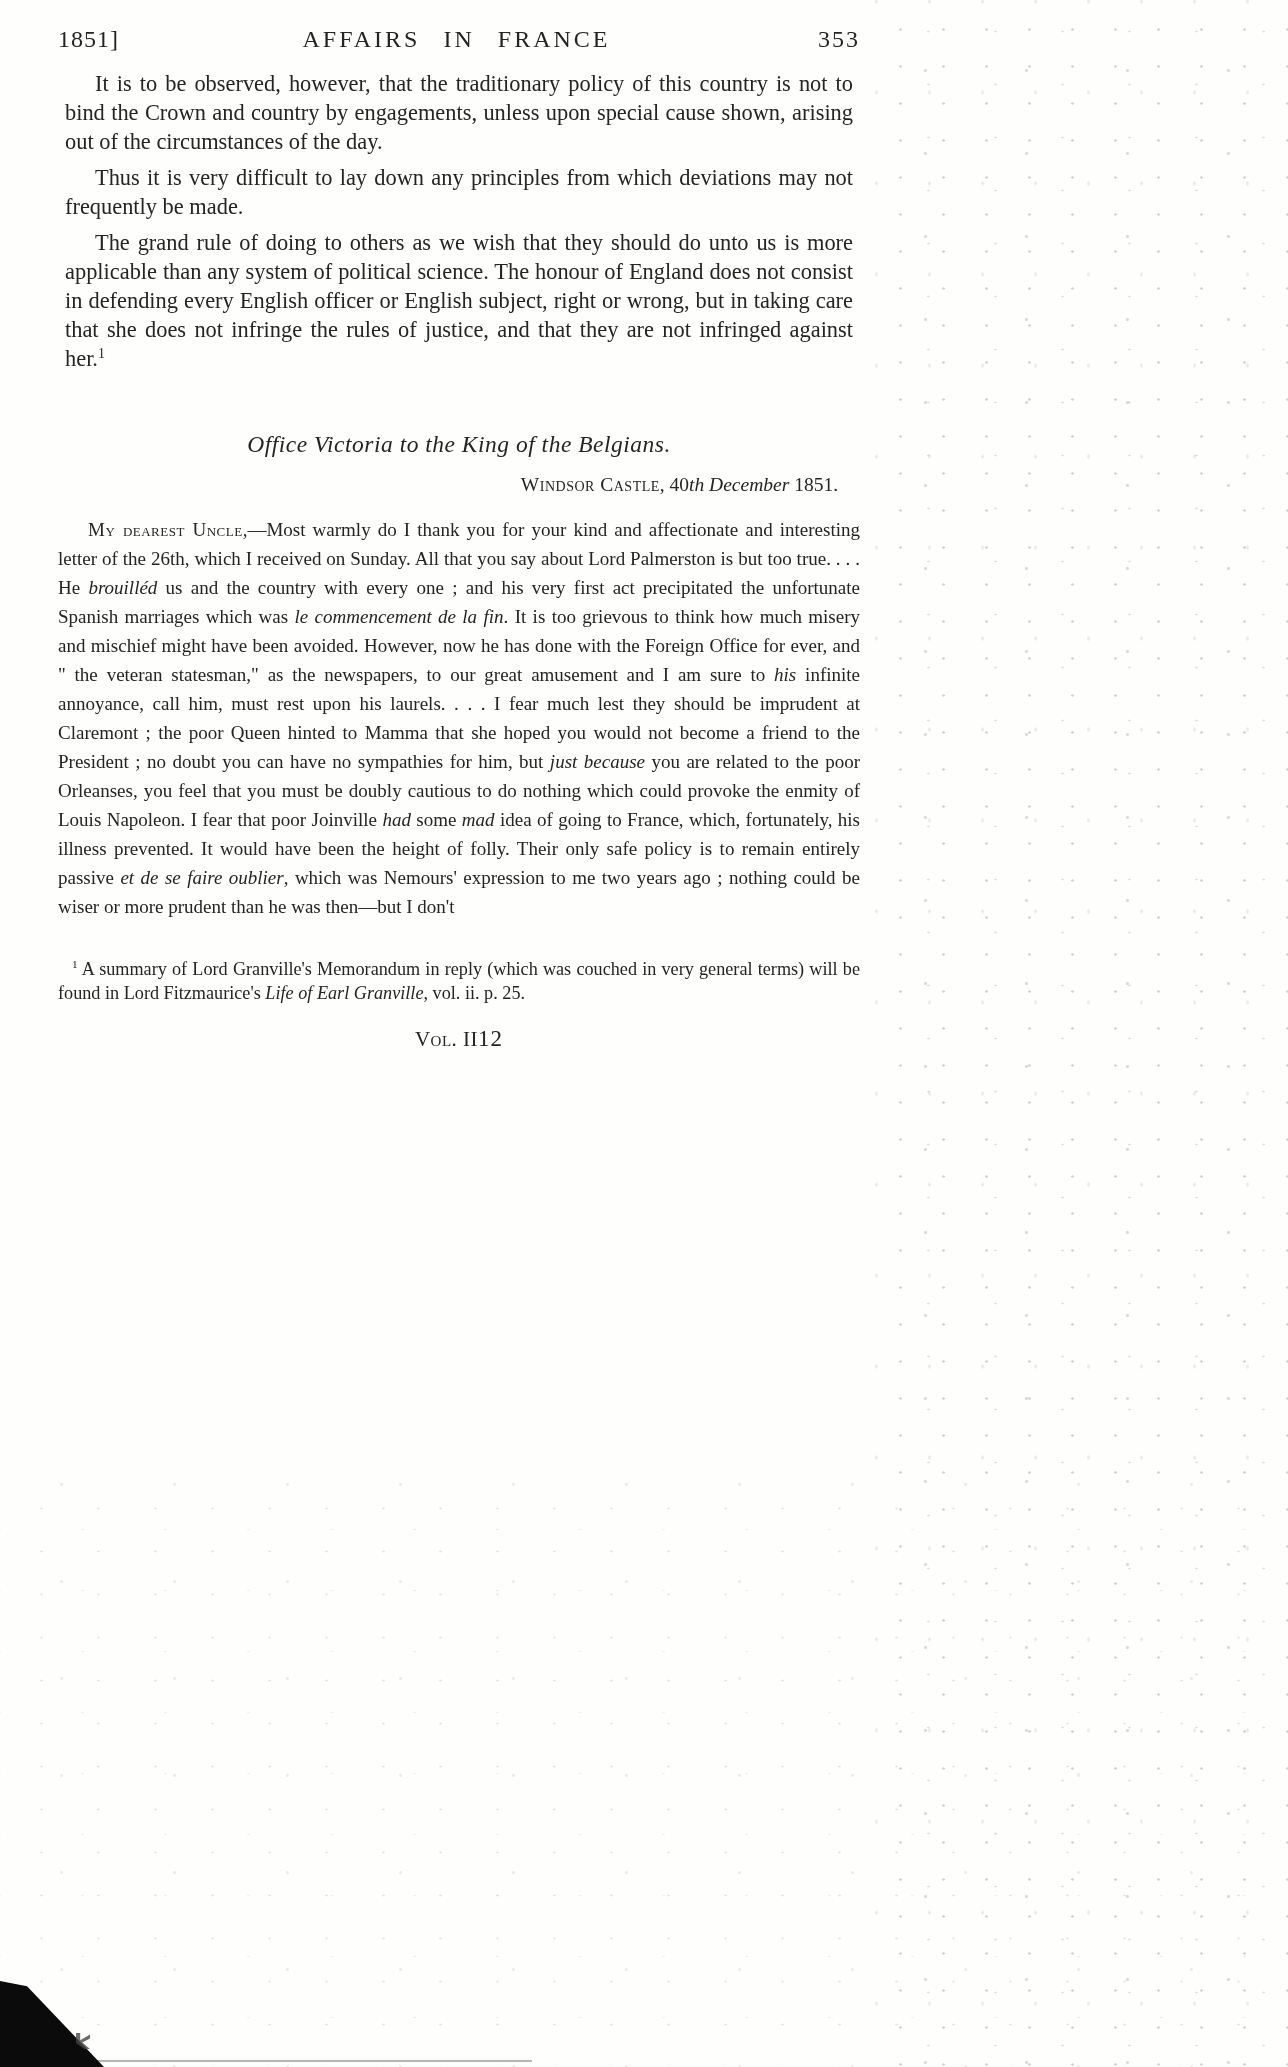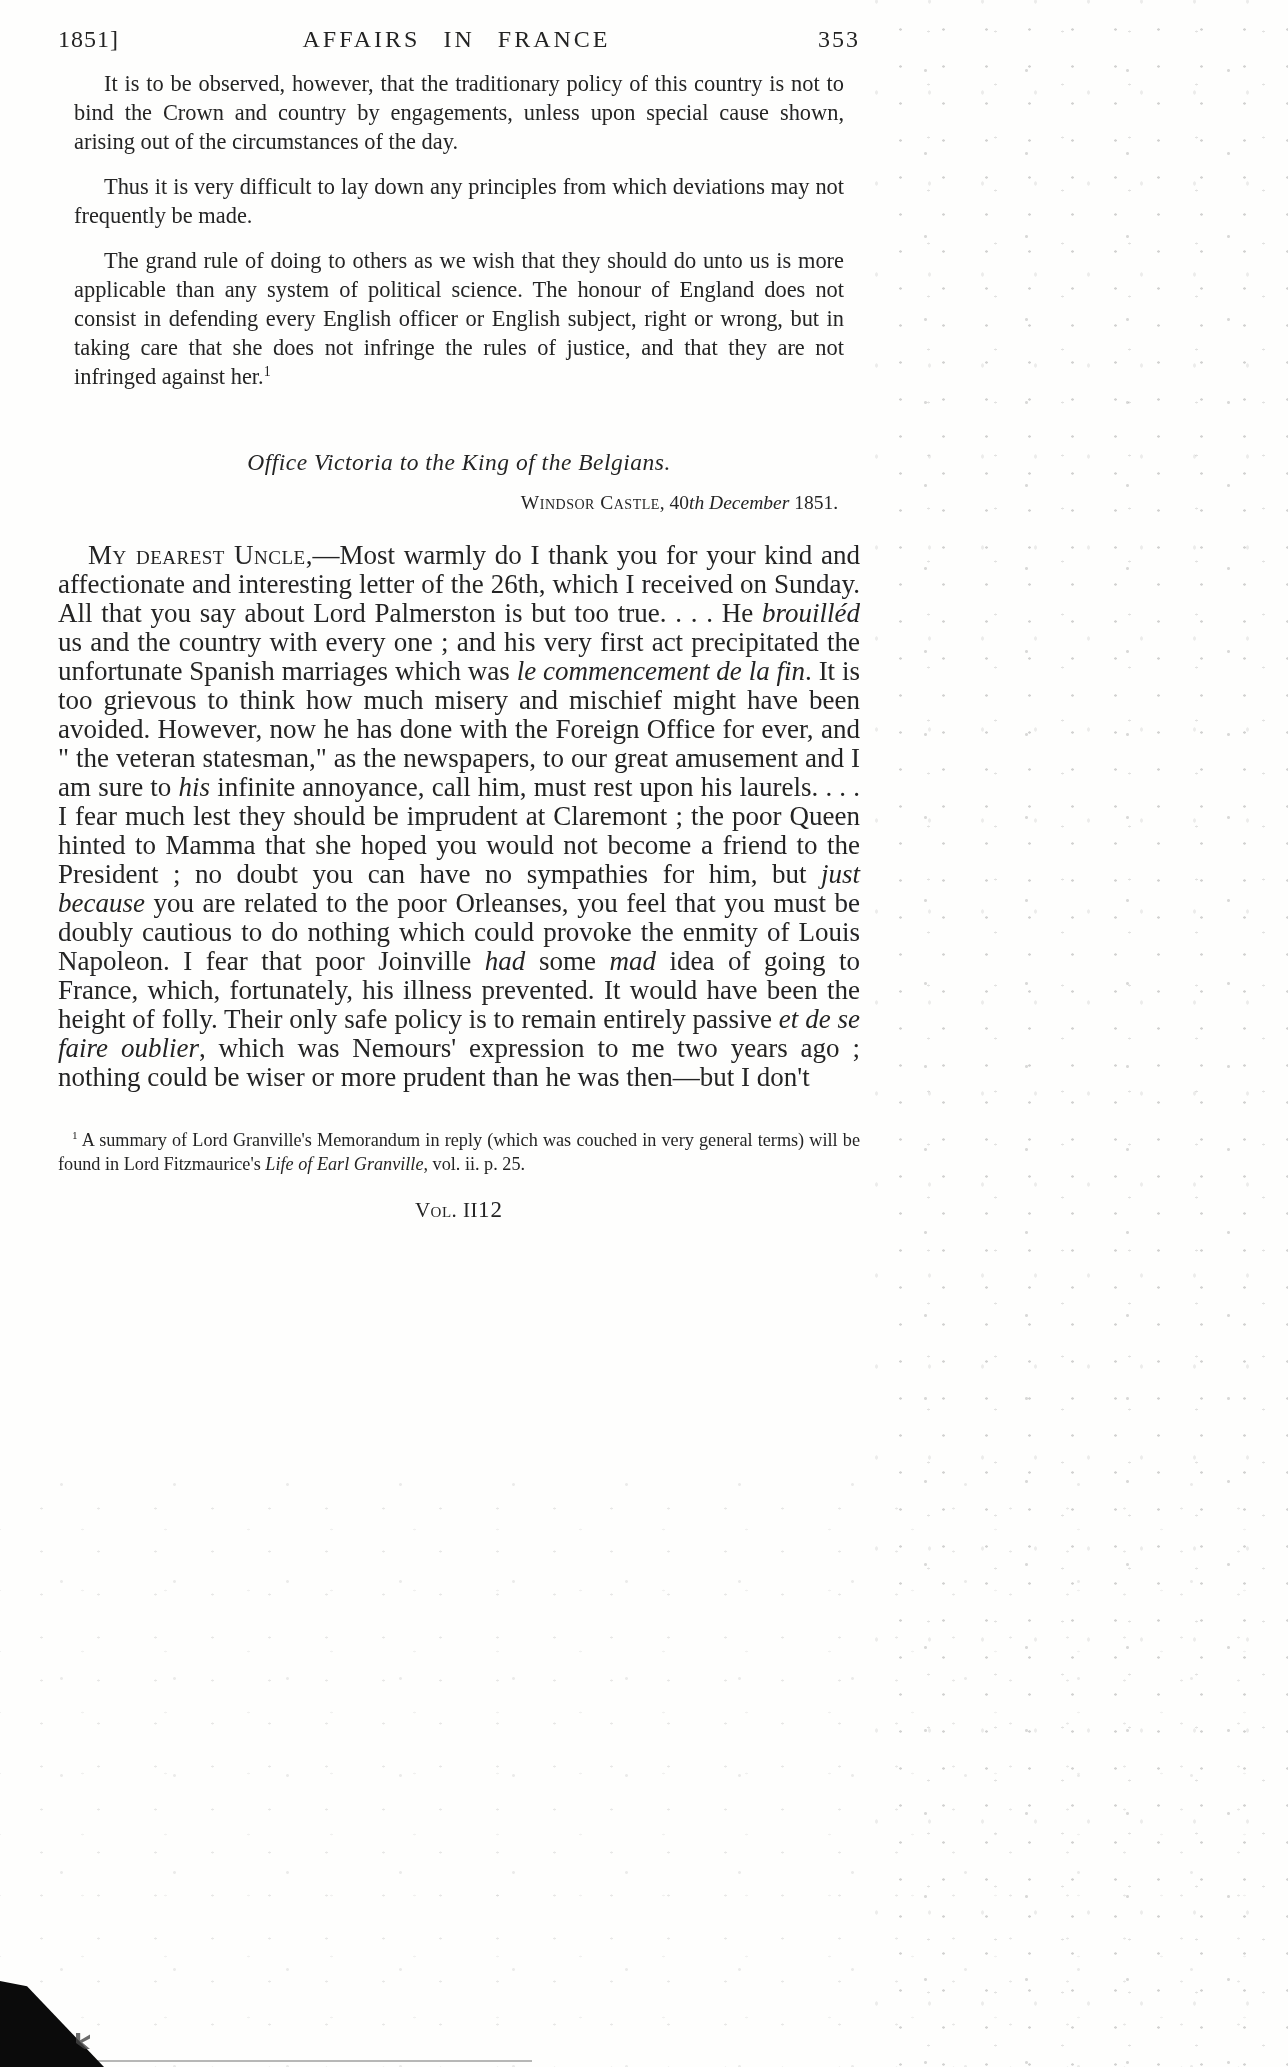--- a/index.html
+++ b/index.html
@@ -24,21 +24,21 @@
     justify-content: space-between;
     align-items: flex-start;
     font-size: 24px;
     margin-bottom: 16px;
   }
   .running-head .year { letter-spacing: 1px; }
   .running-head .title { letter-spacing: 3px; word-spacing: 14px; }
   .running-head .pageno { letter-spacing: 2px; margin-left: 24px; }
 
   p.body-par {
-    margin: 16px;
+    margin: 7px;
     font-size: 22.4px;
     line-height: 29px;
     text-align: justify;
     text-indent: 30px;
   }
 
   .letter-heading {
     margin-top: 58px;
     text-align: center;
     font-style: italic;
@@ -47,21 +47,21 @@
   }
 
   .dateline {
     margin-top: 16px;
     text-align: right;
     padding-right: 22px;
     font-size: 19.5px;
   }
 
   .letter-body {
-    font-size: 27px;
+    font-size: 19px;
     line-height: 29px;
     text-align: justify;
     text-indent: 30px;
   }
 
   .footnote {
     margin-top: 36px;
     font-size: 18.2px;
     line-height: 24px;
     text-align: justify;

